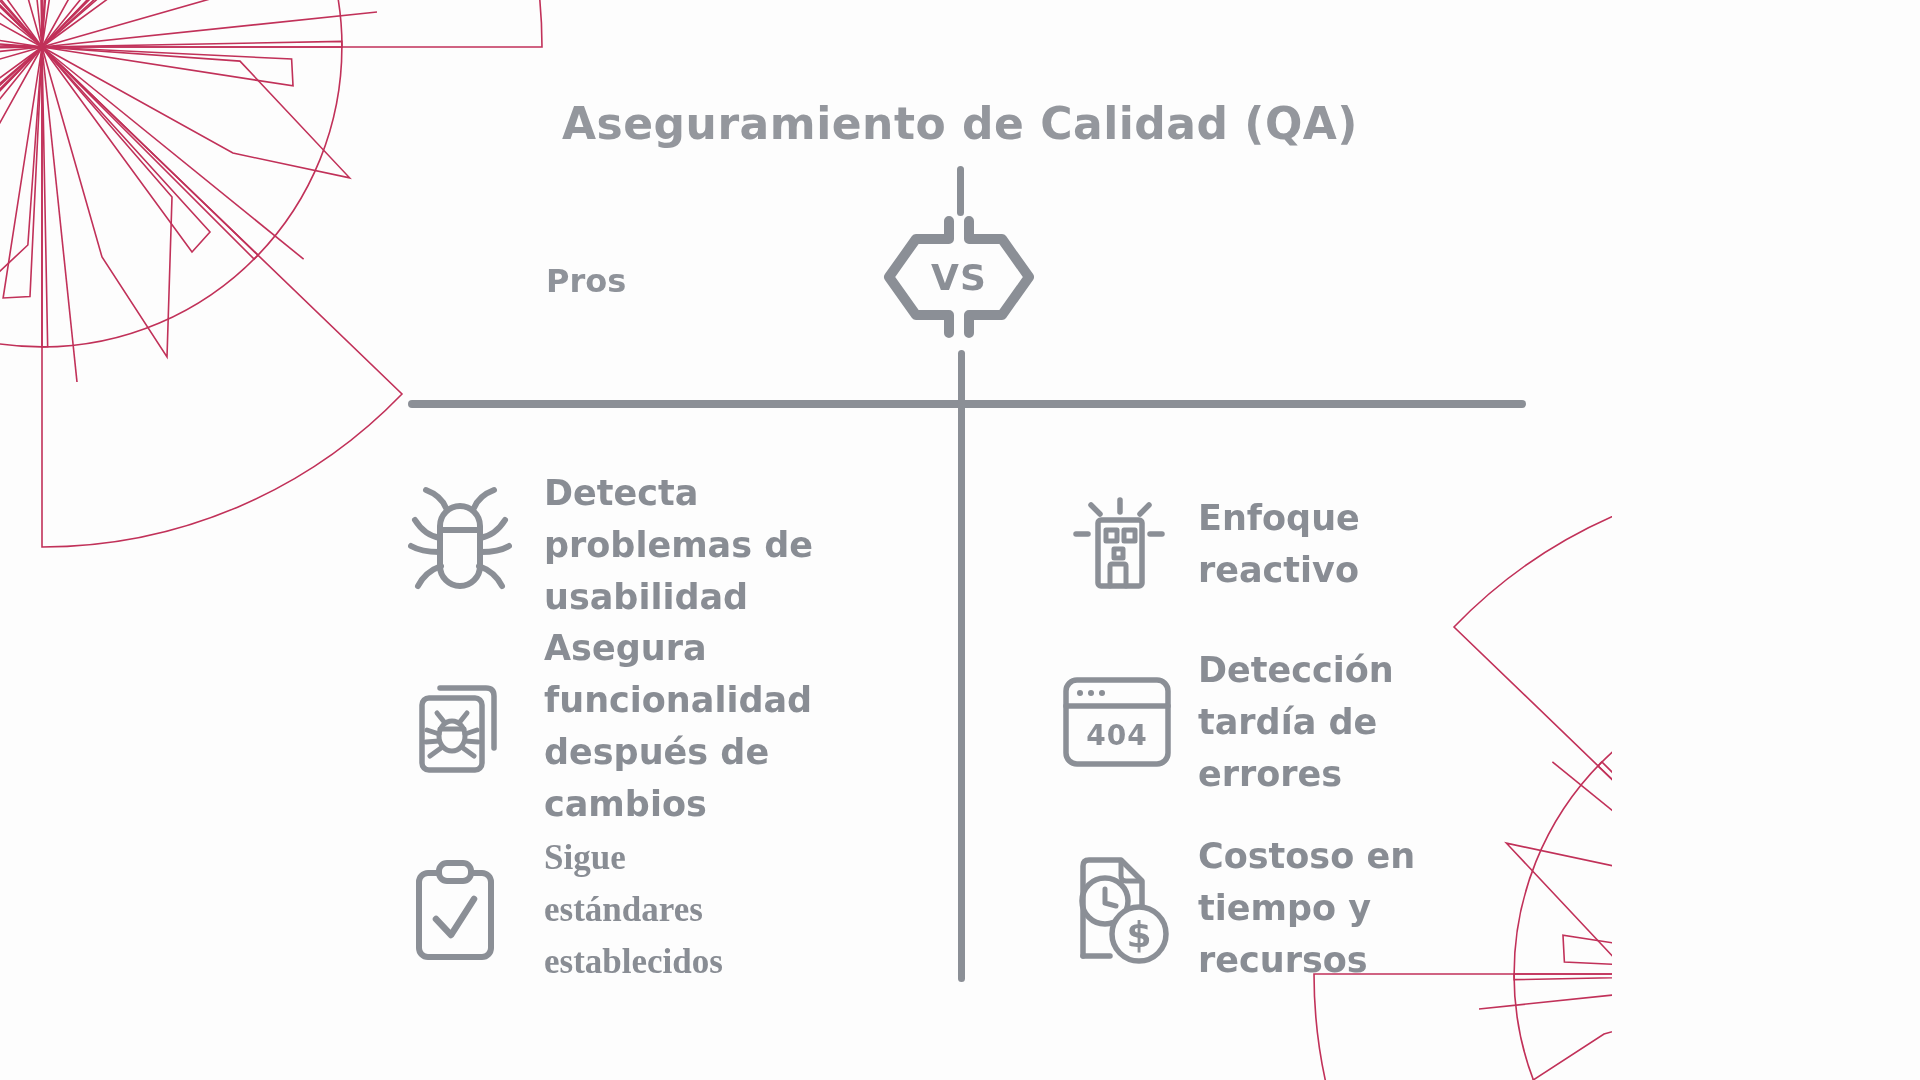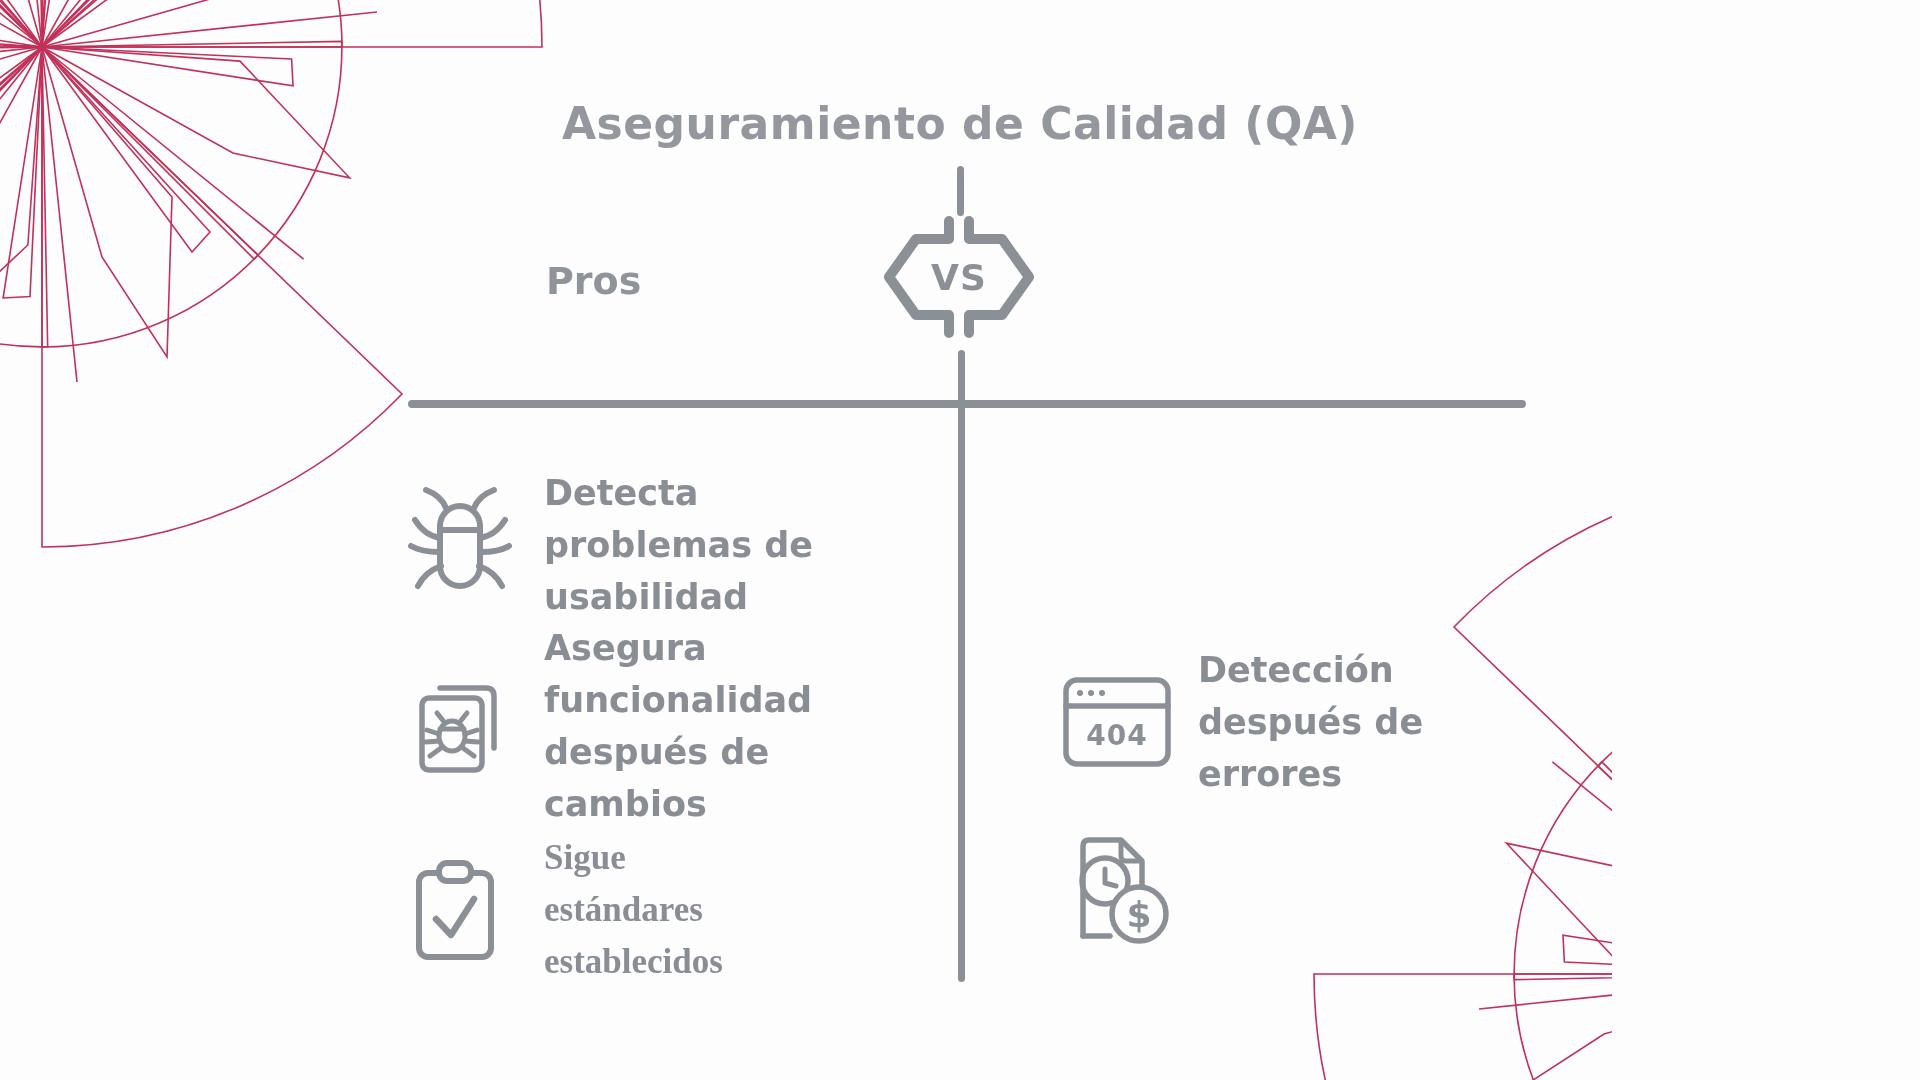--- a/index.html
+++ b/index.html
@@ -12,21 +12,21 @@
   .deco-line{stroke:#c13159;stroke-width:1.6;fill:none;stroke-linejoin:miter;}
   
   .ink{stroke:#8b8f96;fill:none;stroke-linecap:round;stroke-linejoin:round;}
   .ink-fill{fill:#8b8f96;stroke:none;}
   .mask{fill:#fdfdfd;}
   
   .title{
     position:absolute;left:0;top:98px;width:1920px;text-align:center;
     font-size:44px;font-weight:700;letter-spacing:.5px;color:#94979d;
   }
-  .col-label{position:absolute;font-size:38px;font-weight:700;line-height:54px;color:#8f939a;}
+  .col-label{position:absolute;font-size:32px;font-weight:700;line-height:54px;color:#8f939a;}
   .pros-label{left:546px;top:254px;}
   .contras-label{left:1196px;top:254px;}
   .vs-text{font-family:"DejaVu Sans",sans-serif;font-size:36px;font-weight:700;fill:#8b8f96;letter-spacing:1px;}
   .icon-label-404{font-family:"DejaVu Sans",sans-serif;font-size:28px;font-weight:700;fill:#8b8f96;letter-spacing:1px;}
   .icon-label-dollar{font-family:"DejaVu Sans",sans-serif;font-size:36px;font-weight:700;fill:#8b8f96;}
   
   .divider-h{position:absolute;left:408px;top:400px;width:1118px;height:8px;background:#8b8f96;border-radius:5px;}
   .divider-v{position:absolute;left:958px;top:350px;width:7px;height:632px;background:#8b8f96;border-radius:4px;}
   .connector-top{position:absolute;left:957px;top:166px;width:7px;height:50px;background:#8b8f96;border-radius:4px;}
   .vs-badge{position:absolute;left:880px;top:213px;}
@@ -142,44 +142,65 @@
         <rect class="ink" stroke-width="6" x="11" y="18" width="72" height="84" rx="9"></rect>
         <rect class="ink mask" stroke="#8b8f96" stroke-width="6" x="31" y="8" width="32" height="18" rx="8"></rect>
         <path class="ink" stroke-width="6.5" d="M28,64 L43,80 L66,44"></path>
       </svg>
     </div>
     <div class="item-text">Sigue
 estándares
 establecidos</div>
   </div>
 
+  <div class="item" style="left:1062px;top:484px;">
+    <div class="icon-box">
+      <svg width="110" height="120" viewBox="0 0 110 120">
+        <rect class="ink" stroke-width="5.5" x="36" y="36" width="44" height="66" rx="3"></rect>
+        <rect class="ink" stroke-width="5" x="44" y="46" width="11" height="11"></rect>
+        <rect class="ink" stroke-width="5" x="62" y="46" width="11" height="11"></rect>
+        <rect class="ink" stroke-width="5" x="52" y="65" width="9" height="9"></rect>
+        <path class="ink" stroke-width="5" d="M48,102 L48,82 Q48,80 50,80 L62,80 Q64,80 64,82 L64,102"></path>
+        <path class="ink" stroke-width="5.5" d="M58,28 L58,16"></path>
+        <path class="ink" stroke-width="5.5" d="M38,30 L29,21"></path>
+        <path class="ink" stroke-width="5.5" d="M78,30 L87,21"></path>
+        <path class="ink" stroke-width="5.5" d="M26,50 L14,50"></path>
+        <path class="ink" stroke-width="5.5" d="M88,50 L100,50"></path>
+      </svg>
+    </div>
+    <div class="item-text">Enfoque
+reactivo</div>
+  </div>
 
   <div class="item" style="left:1062px;top:644px;">
     <div class="icon-box">
       <svg width="110" height="92" viewBox="0 0 110 92">
         <rect class="ink" stroke-width="5.5" x="4" y="4" width="102" height="84" rx="11"></rect>
         <path class="ink" stroke-width="5.5" d="M4,30 L106,30"></path>
         <circle class="ink-fill" cx="18" cy="17" r="3"></circle>
         <circle class="ink-fill" cx="29" cy="17" r="3"></circle>
         <circle class="ink-fill" cx="40" cy="17" r="3"></circle>
         <text class="icon-label-404" x="55" y="69" text-anchor="middle">404</text>
       </svg>
     </div>
     <div class="item-text">Detección
-después de
+tardía de
 errores</div>
   </div>
 
   <div class="item" style="left:1062px;top:830px;">
     <div class="icon-box">
       <svg width="110" height="116" viewBox="0 0 110 116">
         <path class="ink" stroke-width="5.5" d="M21,106 L21,16 Q21,10 27,10 L59,10 L80,31 L80,56"></path>
         <path class="ink" stroke-width="5.5" d="M21,106 L48,106"></path>
         <path class="ink" stroke-width="5" d="M59,12 L59,26 Q59,31 64,31 L78,31"></path>
         <circle class="ink" stroke-width="5.5" cx="43" cy="51" r="23"></circle>
         <path class="ink" stroke-width="5" d="M43,53 L43,39 M43,53 L54,56"></path>
         <circle class="ink mask" stroke="#8b8f96" stroke-width="5.5" cx="77" cy="84" r="27"></circle>
         <text class="icon-label-dollar" x="77" y="97" text-anchor="middle">$</text>
       </svg>
     </div>
+    <div class="item-text">Costoso en
+tiempo y
+recursos</div>
   </div>
 
 </div>
 
 </body></html>

